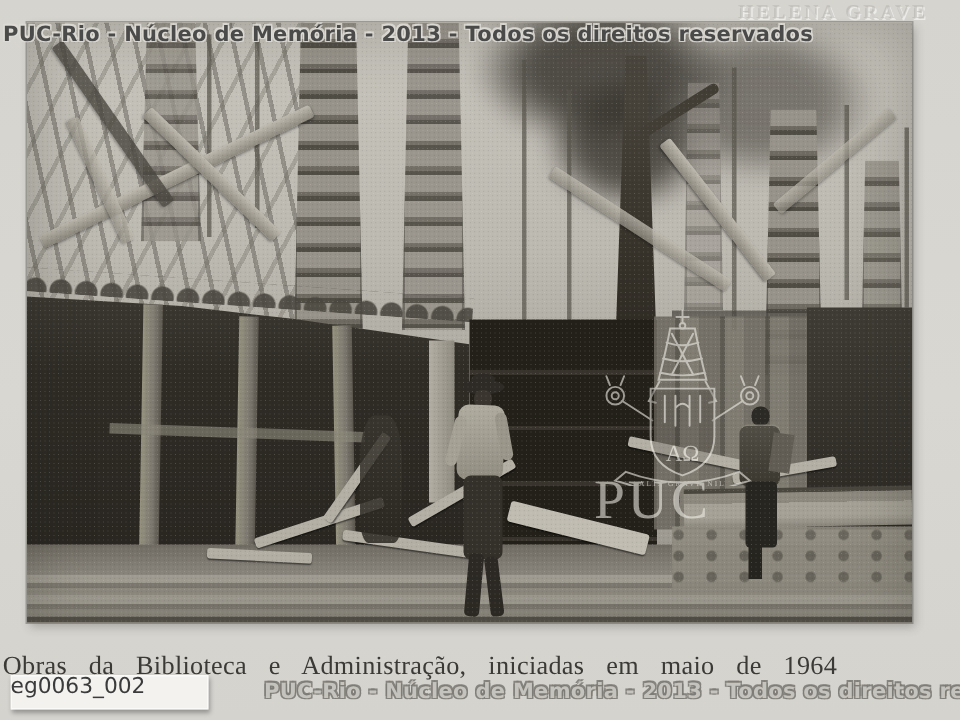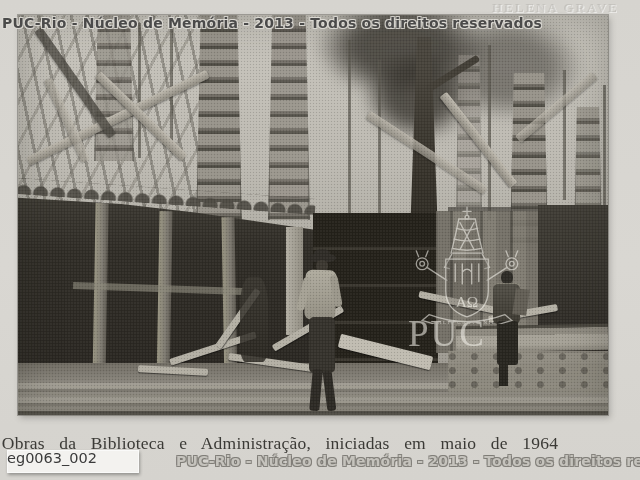--- a/index.html
+++ b/index.html
@@ -147,21 +147,21 @@
             text-shadow:-1px -1px 0 rgba(222,220,214,.85), 1px -1px 0 rgba(222,220,214,.85),
                         -1px 1px 0 rgba(222,220,214,.85), 1px 1px 0 rgba(222,220,214,.85); }
   .wm-bottom { position:absolute; left:176px; top:453px; white-space:nowrap;
                font:700 14px "DejaVu Sans", sans-serif; letter-spacing:.2px; color:rgba(201,199,193,.95);
                text-shadow:-1px -1px 0 rgba(125,123,118,.9), 1px -1px 0 rgba(125,123,118,.9),
                            -1px 1px 0 rgba(125,123,118,.9), 1px 1px 0 rgba(125,123,118,.9); }
   .bleed { position:absolute; left:492px; top:0px; white-space:nowrap;
            font:700 13px "Liberation Serif", serif; letter-spacing:2px; color:rgba(165,163,157,.38);
            text-shadow:1px 1px 0 rgba(255,255,255,.55); }
 
-  .crest { position:absolute; left:408px; top:206px; width:118px; height:172px; opacity:.6; }
+  .crest { position:absolute; left:396px; top:206px; width:118px; height:172px; opacity:.6; }
   .crest svg { display:block; }
   .crest .puc { position:absolute; left:0; top:106px; width:118px; text-align:left;
                 font:400 37px "Liberation Serif", serif; letter-spacing:2px; color:rgba(243,241,234,.95); }
   .crest .rio { position:absolute; left:0; top:147px; width:118px; text-align:center;
                 font:400 12px "Liberation Serif", serif; letter-spacing:8px; text-indent:8px; color:rgba(243,241,234,.95); }
 
   .caption { position:absolute; left:0; top:433px; width:560px; text-align:center; white-space:nowrap;
              font:400 17.5px "Liberation Serif", serif; color:#3b3a36; word-spacing:10px; letter-spacing:.2px; }
 
   .id-box { position:absolute; left:7px; top:450px; width:132px; height:23px; background:#f3f2ef;

